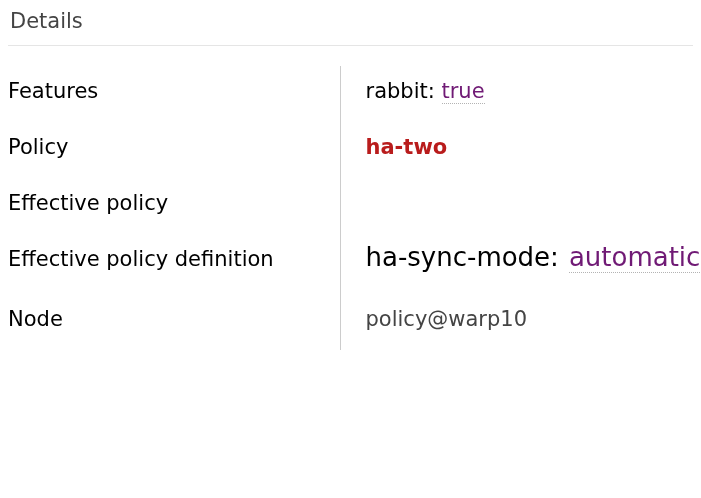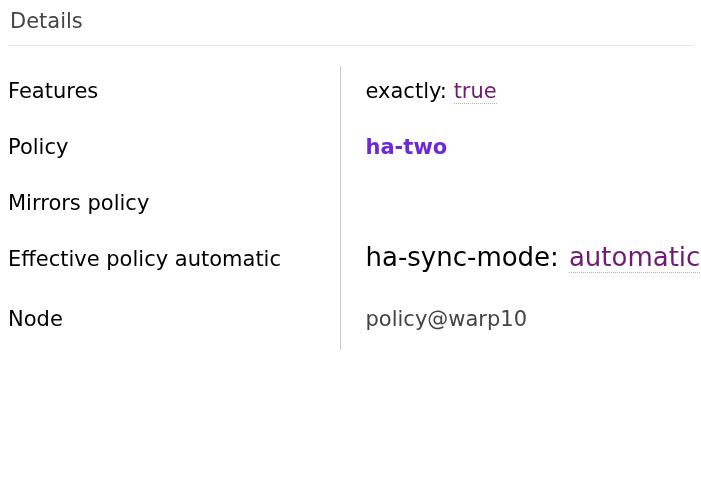--- a/index.html
+++ b/index.html
@@ -53,21 +53,21 @@
     padding-top: 2px;
     padding-bottom: 16px;
   }
   .abbr-value {
     color: #701a75;
     border-bottom: 1px dotted #b3b3b3;
     cursor: default;
   }
   .policy-name {
     font-weight: bold;
-    color: #6d28d9;
+    color: #b91c1c;
     text-align: right;
   }
   .node-name {
     color: #444444;
   }
   table.mini {
     border-collapse: collapse;
     font-size: 26px;
     line-height: 26px;
   }
@@ -93,39 +93,39 @@
 <div class="page">
 
   <h2 class="section-title">Details</h2>
 
   <table class="facts">
     <tbody>
 
       <tr>
         <th>Features</th>
         <td>
-          <span>exactly:</span>
+          <span>rabbit:</span>
           <span class="abbr-value">true</span>
         </td>
       </tr>
 
       <tr>
         <th>Policy</th>
         <td>
           <span class="policy-name">ha-two</span>
         </td>
       </tr>
 
       <tr>
-        <th>Mirrors policy</th>
+        <th>Effective policy</th>
         <td></td>
       </tr>
 
       <tr>
-        <th>Effective policy automatic</th>
+        <th>Effective policy definition</th>
         <td class="has-subtable">
           <table class="mini">
             <tbody>
               <tr>
                 <th>ha-sync-mode:</th>
                 <td>
                   <span class="abbr-value">automatic</span>
                 </td>
               </tr>
             </tbody>

